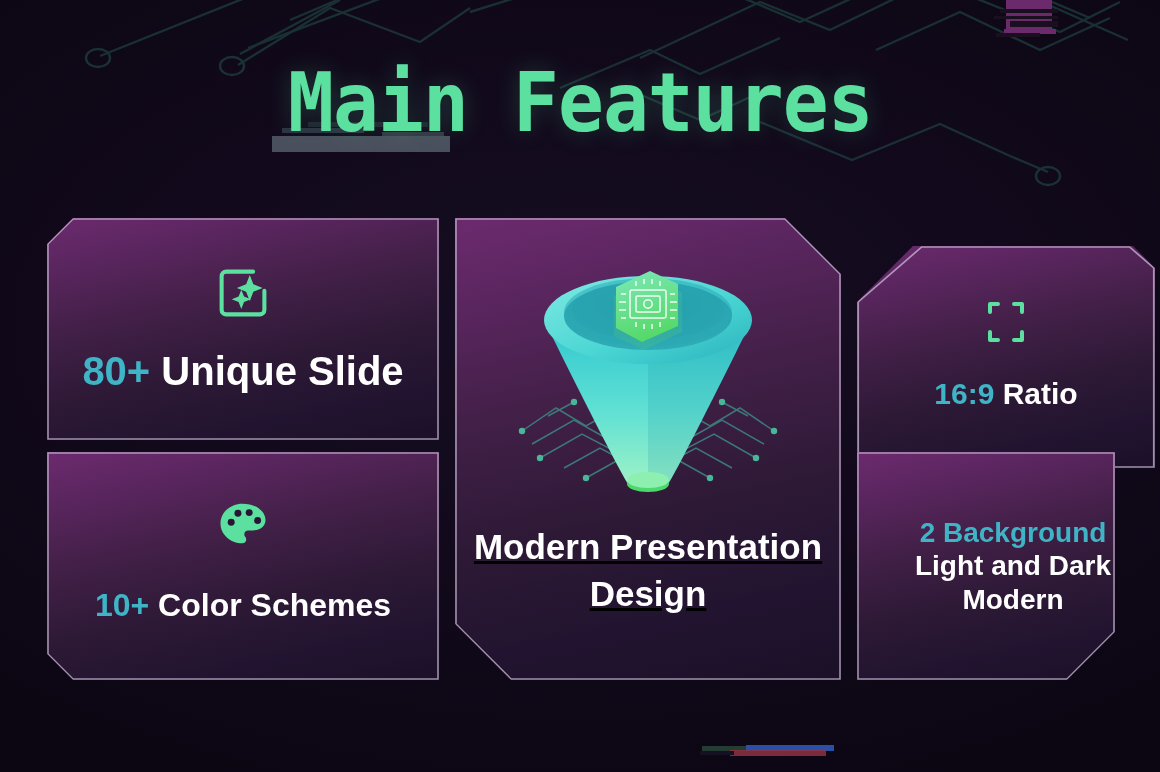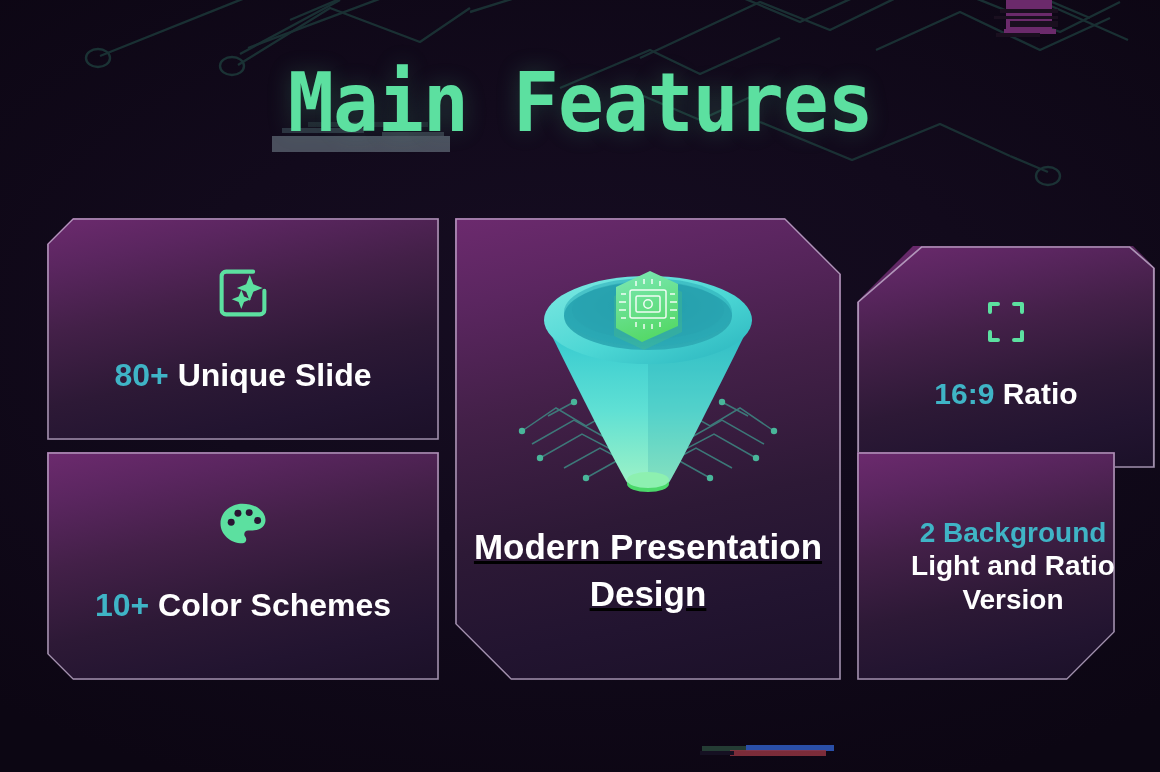--- a/index.html
+++ b/index.html
@@ -132,21 +132,21 @@
     color: #ffffff;
     font-size: 31px;
     font-weight: bold;
     line-height: 1.08;
     white-space: nowrap;
   }
   .accent { color: #3fb4c6; }
 
   
   #card-unique .card-inner { justify-content: flex-start; padding-top: 48px; }
-  #card-unique .card-label { margin-top: 38px; font-size: 32px; }
+  #card-unique .card-label { margin-top: 30px; font-size: 40px; }
 
   #card-color .card-inner { justify-content: flex-start; padding-top: 46px; }
   #card-color .card-label { margin-top: 36px; font-size: 32px; }
 
   #card-ratio .card-inner { justify-content: flex-start; padding-top: 52px; }
   #card-ratio .card-label { margin-top: 32px; font-size: 30px; }
 
   #card-bg .card-inner { justify-content: center; padding-left: 27px; }
   #card-bg .card-label { font-size: 28px; line-height: 1.2; white-space: normal; padding: 0 14px; }
 
@@ -378,19 +378,19 @@
 
     <div class="card" id="card-bg">
       <div class="card-border">
         <svg viewBox="0 0 258 228" preserveAspectRatio="none">
           <path d="M1,1 L257,1 L257,180 L210,227 L1,227 Z" fill="none" stroke="#cbb9d6" stroke-width="1.6" opacity="0.75"></path>
         </svg>
       </div>
       <div class="card-inner">
         <div class="card-label">
           <div class="accent">2 Background</div>
-          <div>Light and Ratio Version</div>
+          <div>Light and Dark Modern</div>
         </div>
       </div>
     </div>
 
   </div>
 </div>
 
 </body></html>

